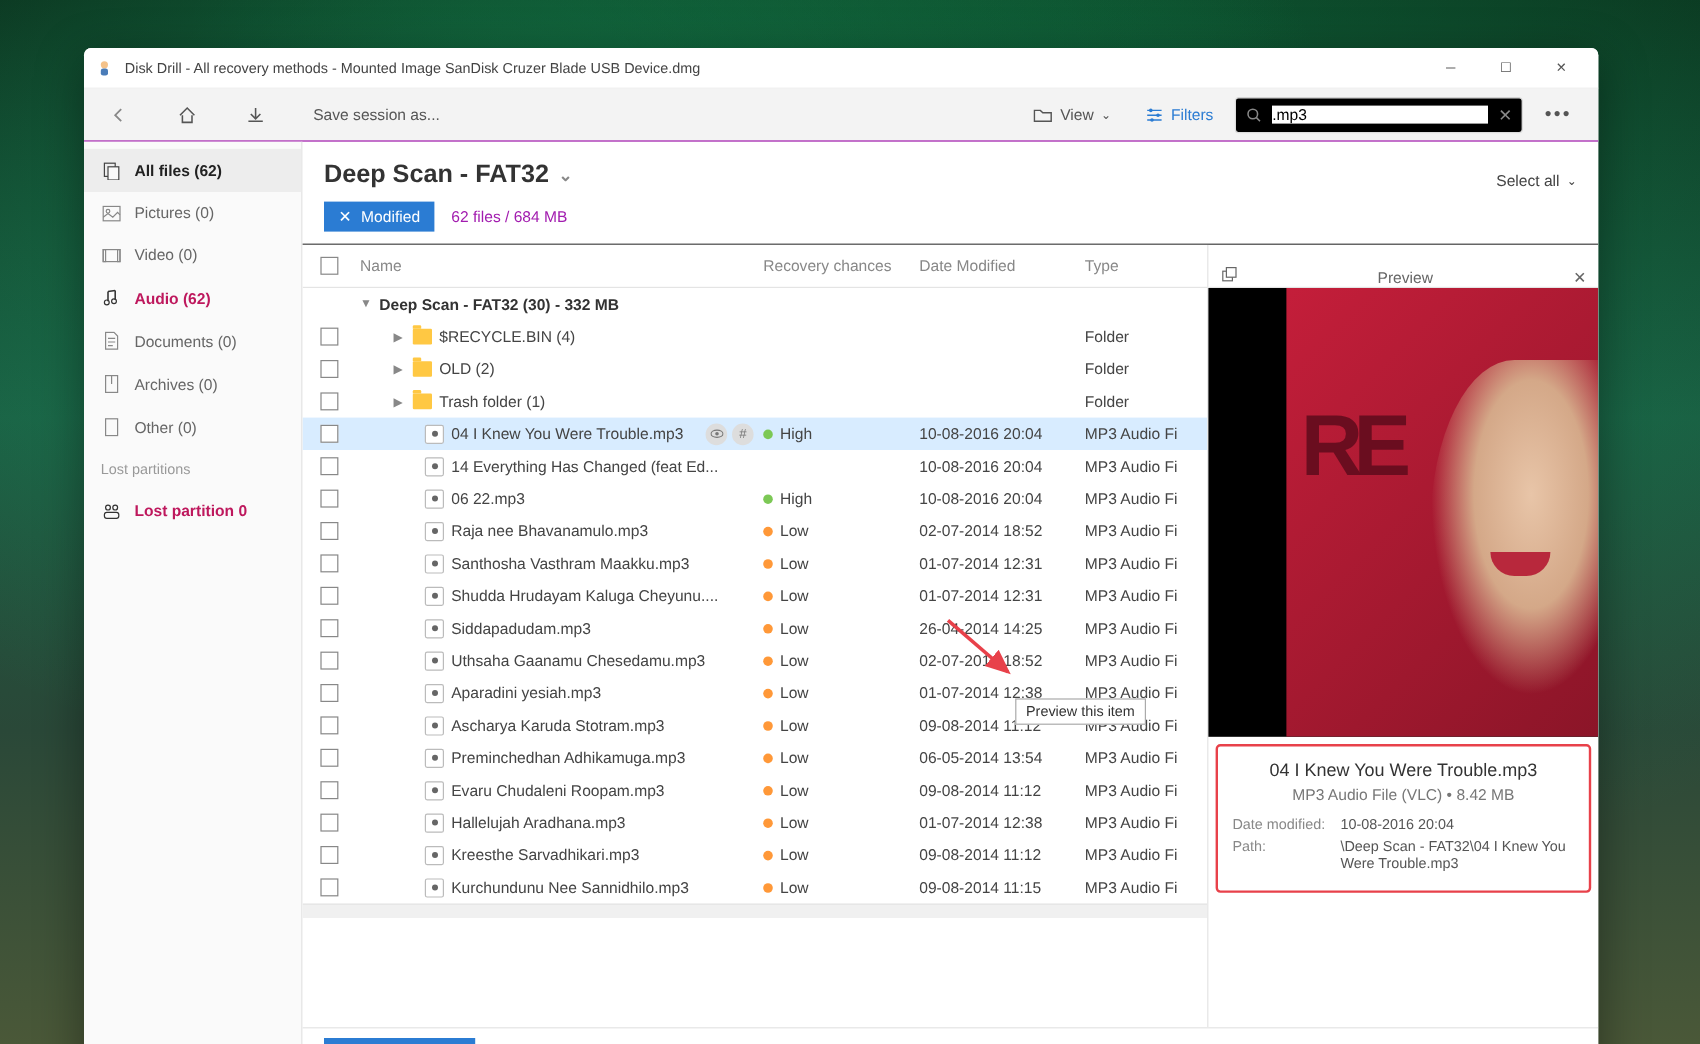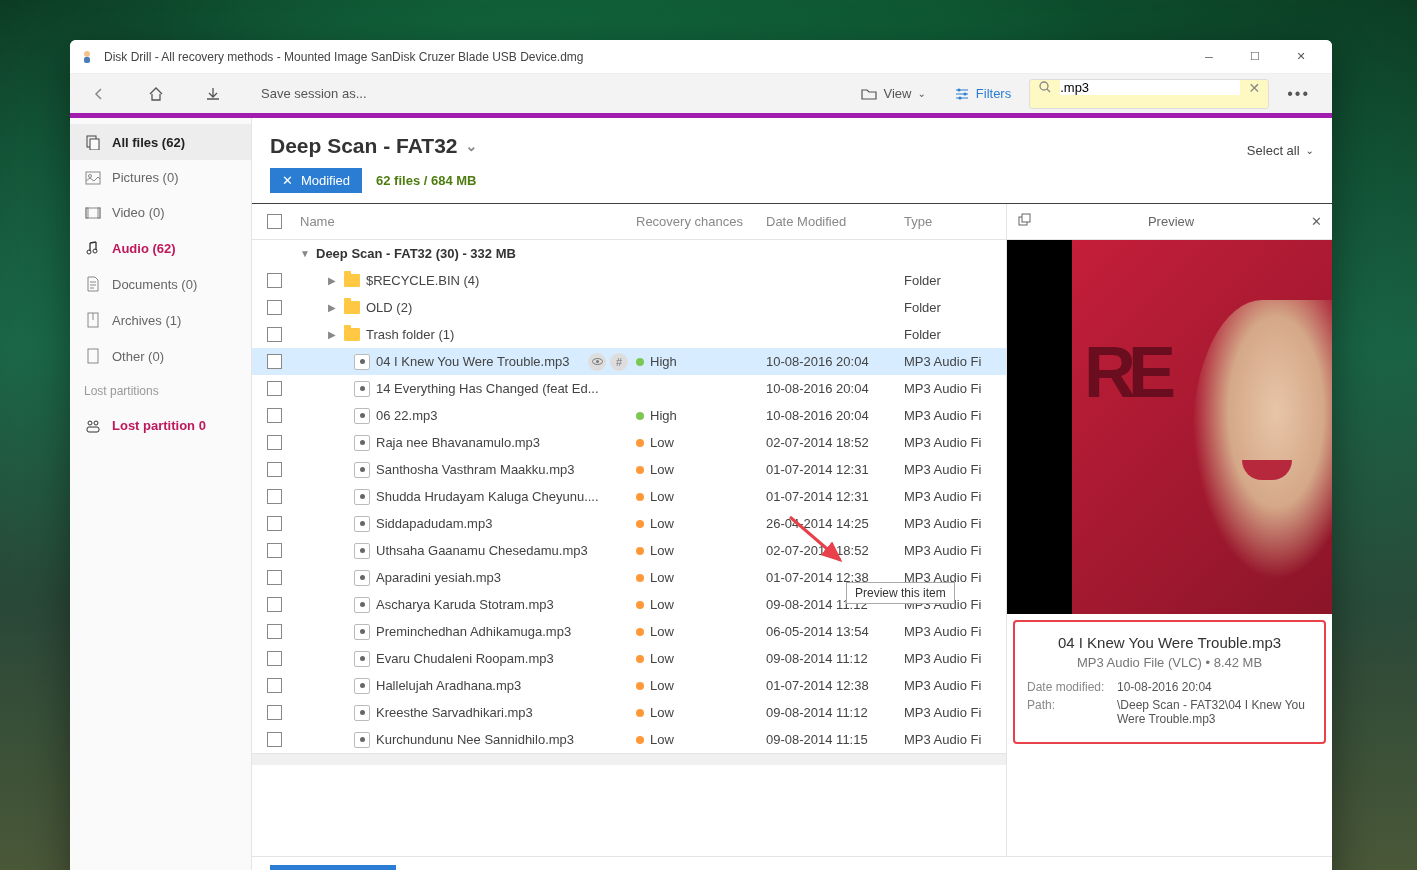--- a/index.html
+++ b/index.html
@@ -13,49 +13,49 @@
 .window { position: absolute; left: 70px; top: 40px; width: 1262px; height: 864px;
   background: #fff; border-radius: 6px; box-shadow: 0 10px 40px rgba(0,0,0,0.4);
   display: flex; flex-direction: column; overflow: hidden; }
 .titlebar { height: 34px; background: #fff; display: flex; align-items: center;
   padding: 0 8px; border-bottom: 1px solid #eee; }
 .tb-icon { width: 18px; height: 18px; margin-right: 8px; display: flex; align-items: center; justify-content: center; }
 .tb-title { flex: 1; font-size: 12px; color: #444; }
 .tb-ctrl { width: 46px; height: 30px; display: flex; align-items: center; justify-content: center;
   font-size: 11px; color: #555; cursor: pointer; }
 .toolbar { height: 44px; background: #f3f3f3; display: flex; align-items: center;
-  padding: 0 12px; gap: 23px; border-bottom: 5px solid #a21caf; }
+  padding: 0 12px; gap: 23px; border-bottom: 1px solid #a21caf; }
 .tb-btn { width: 34px; height: 34px; display: flex; align-items: center; justify-content: center;
   cursor: pointer; border-radius: 3px; color: #555; }
 .tb-save { font-size: 13px; color: #555; padding: 0 8px; cursor: pointer; }
 .toolbar-right { margin-left: auto; display: flex; align-items: center; gap: 8px; }
 .view-btn { display: flex; align-items: center; gap: 6px; padding: 6px 10px; cursor: pointer; color: #555; }
 .filters-btn { display: flex; align-items: center; gap: 6px; padding: 6px 10px; cursor: pointer; color: #2b7cd3; }
-.search-box { width: 240px; height: 30px; background: #fef9c3; border: 1px solid #ddd;
-  border-radius: 3px; display: flex; align-items: flex-start; padding: 0 8px; gap: 8px; }
+.search-box { width: 240px; height: 30px; background: #000000; border: 1px solid #ddd;
+  border-radius: 3px; display: flex; align-items: center; padding: 0 8px; gap: 8px; }
 .search-box input { flex: 1; border: none; outline: none; font-size: 13px; }
 .search-clear { color: #888; cursor: pointer; font-size: 14px; }
 .more-btn { padding: 6px 10px; cursor: pointer; color: #555; font-size: 16px; letter-spacing: 2px; }
 .content { flex: 1; display: flex; overflow: hidden; }
 .sidebar { width: 182px; background: #fafafa; border-right: 1px solid #e4e4e4;
   display: flex; flex-direction: column; padding-top: 6px; }
 .sb-item { display: flex; align-items: center; gap: 10px; padding: 10px 14px; cursor: pointer; color: #666; }
 .sb-item.active { background: #ededed; color: #222; font-weight: 600; }
 .sb-item.bold { color: #be185d; font-weight: 600; }
 .sb-item .ico { width: 18px; display: flex; align-items: center; justify-content: center; }
 .sb-header { padding: 10px 14px; color: #999; font-size: 12px; }
 .main { flex: 1; display: flex; flex-direction: column; overflow: hidden; }
 .main-header { padding: 16px 18px 10px; display: flex; flex-direction: column; gap: 10px; }
 .main-title-row { display: flex; align-items: flex-end; justify-content: space-between; }
 .main-title { font-size: 21px; font-weight: 600; display: flex; align-items: center; gap: 8px; }
 .select-all { color: #444; cursor: pointer; display: flex; align-items: center; gap: 6px; }
 .filter-row { display: flex; align-items: center; gap: 14px; }
 .filtered-badge { background: #2b7cd3; color: #fff; padding: 5px 12px; font-size: 13px;
   display: flex; align-items: center; gap: 8px; cursor: pointer; }
-.filter-info { color: #4d7c0f; font-size: 13px; font-weight: bold; }
+.filter-info { color: #a21caf; font-size: 13px; }
 .table-area { flex: 1; display: flex; overflow: hidden; border-top: 1px solid #404040; }
 .table-wrap { flex: 1; overflow: auto; position: relative; }
 .table-header { display: flex; align-items: center; height: 36px; border-bottom: 1px solid #e4e4e4;
   background: #fff; position: sticky; top: 0; color: #888; font-size: 13px; }
 .col-check { width: 44px; display: flex; align-items: center; justify-content: center; }
 .col-name { flex: 1; padding-left: 4px; }
 .col-recov { width: 130px; }
 .col-date { width: 138px; }
 .col-type { width: 102px; }
 .cb { width: 15px; height: 15px; border: 1.5px solid #888; background: #fff; cursor: pointer; }
@@ -75,21 +75,21 @@
 .recov-dot { width: 8px; height: 8px; border-radius: 50%; display: inline-block; margin-right: 6px; }
 .recov-dot.high { background: #7cc855; }
 .recov-dot.low { background: #ff9838; }
 .row-actions { display: flex; gap: 4px; margin-left: auto; margin-right: 8px; }
 .row-act { width: 18px; height: 18px; border-radius: 50%; background: #ddd;
   display: flex; align-items: center; justify-content: center; cursor: pointer; color: #777; font-size: 11px; }
 .tooltip { position: absolute; left: 594px; top: 378px; background: #fff; border: 1px solid #aaa;
   padding: 3px 8px; font-size: 12px; z-index: 10; }
 .arrow { position: absolute; left: 533px; top: 308px; z-index: 9; }
 .preview { width: 326px; border-left: 1px solid #e4e4e4; display: flex; flex-direction: column; }
-.preview-header { height: 36px; display: flex; align-items: center; border-bottom: 1px solid #e4e4e4;
+.preview-header { height: 36px; display: flex; align-items: flex-end; border-bottom: 1px solid #e4e4e4;
   padding: 0 10px; color: #666; }
 .preview-header .ph-title { flex: 1; text-align: center; }
 .preview-img { height: 374px; background: #000; display: flex; align-items: center; justify-content: flex-end; position: relative; overflow: hidden; }
 .album-art { width: 260px; height: 374px; background: linear-gradient(135deg, #c41e3a 0%, #8b1528 100%);
   position: relative; }
 .album-text { position: absolute; left: 12px; top: 104px; font-size: 72px; font-weight: 900;
   color: #6a0d1f; letter-spacing: -8px; line-height: 0.8; }
 .album-face { position: absolute; right: 0; top: 60px; width: 140px; height: 280px;
   background: radial-gradient(ellipse at 60% 40%, #e8c5a8 0%, #d4a888 40%, transparent 70%); border-radius: 50% 0 0 50%; }
 .lips { position: absolute; right: 40px; top: 220px; width: 50px; height: 20px;
@@ -227,21 +227,21 @@
           </span>
         <span>Documents (0)</span>
       </div>
       <div class="sb-item">
         <span class="ico">
             <svg width="14" height="16" viewBox="0 0 14 16">
               <rect x="2" y="1" width="10" height="14" stroke="#888" fill="none"></rect>
               <path d="M7 1 V8" stroke="#888"></path>
             </svg>
           </span>
-        <span>Archives (1)</span>
+        <span>Archives (0)</span>
       </div>
       <div class="sb-item">
         <span class="ico">
             <svg width="14" height="16" viewBox="0 0 14 16">
               <rect x="2" y="1" width="10" height="14" stroke="#888" fill="none"></rect>
             </svg>
           </span>
         <span>Other (0)</span>
       </div>
       <div class="sb-header">Lost partitions</div>

